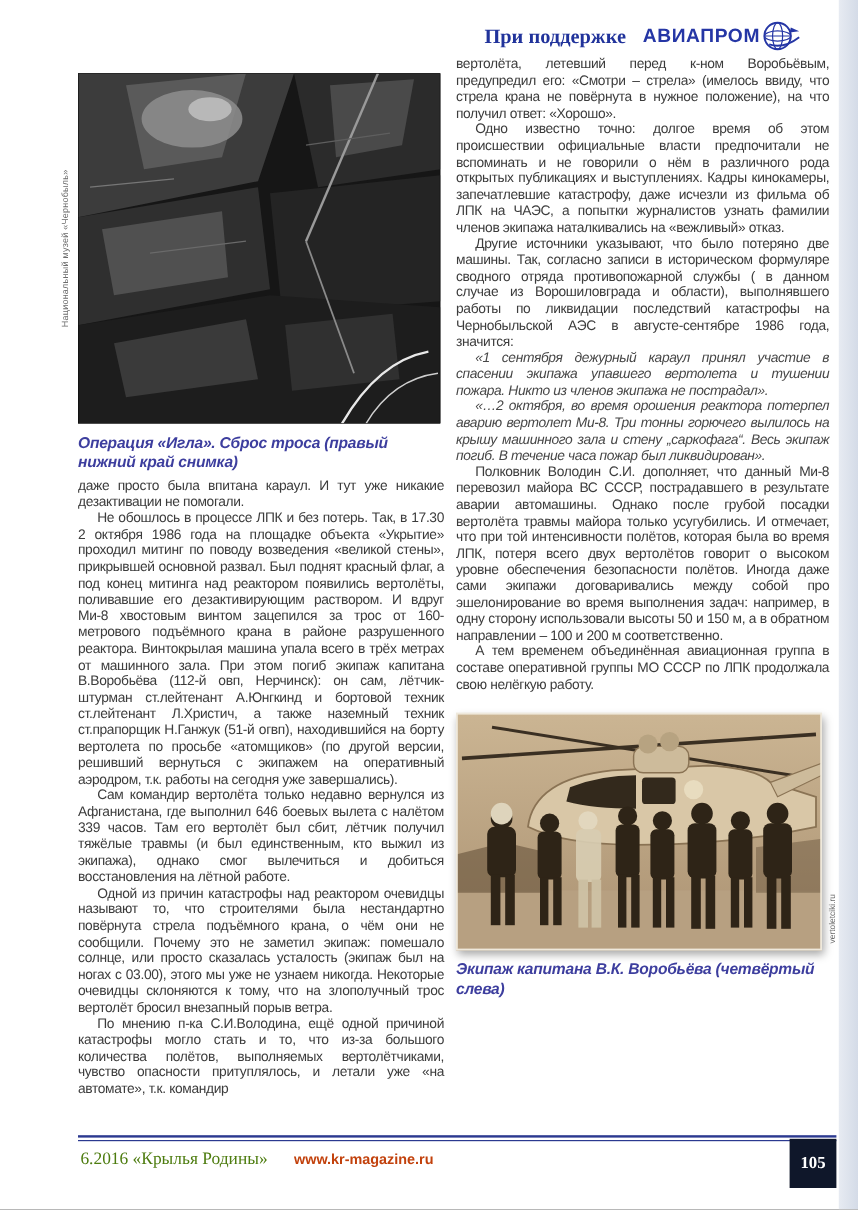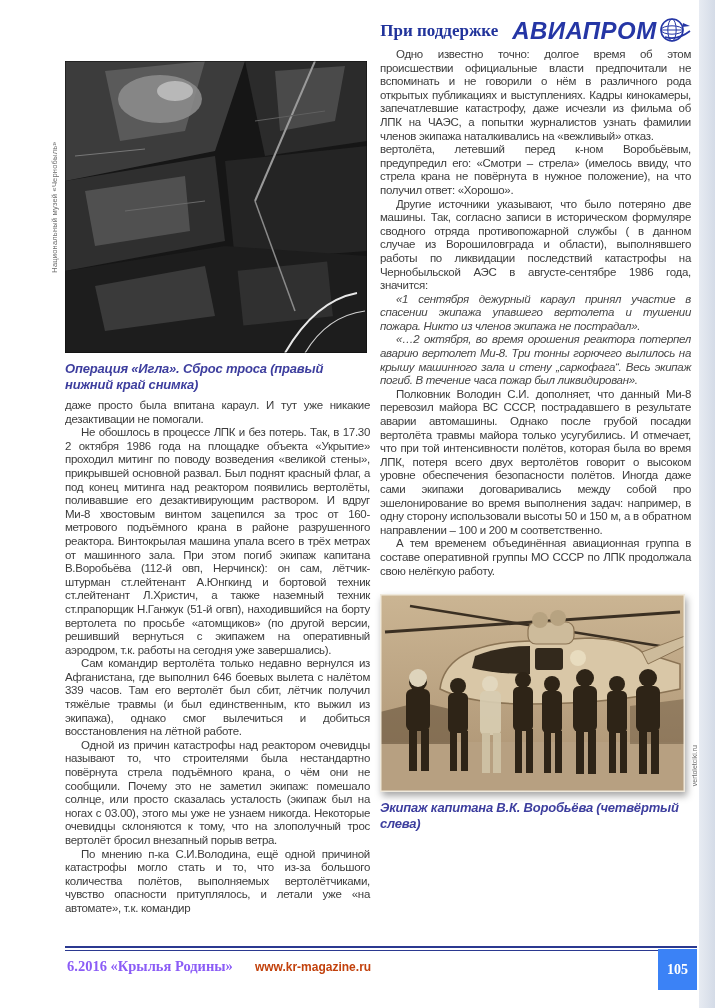--- a/index.html
+++ b/index.html
@@ -17,22 +17,22 @@
   .header {
     position:absolute; top:16px; left:380px; width:311px;
     display:flex; align-items:center; justify-content:center; gap:14px;
   }
   .supported-by {
     font-family:"Liberation Serif", serif; font-weight:bold;
     color:#21339b; font-size:17px; white-space:nowrap;
   }
   .logo { display:flex; align-items:center; gap:2px; }
   .logo-text {
-    font-family:"Liberation Sans", sans-serif; font-weight:bold; font-style:italic;
-    color:#2536a5; font-size:24px; letter-spacing:.5px; white-space:nowrap;
+    font-family:"Liberation Sans", sans-serif; font-weight:bold; 
+    color:#2536a5; font-size:16px; letter-spacing:.5px; white-space:nowrap;
   }
   .logo-globe { width:34px; height:30px; margin-left:-2px; }
   
   .columns {
     position:absolute; top:48px; left:65px; width:626px;
     display:grid; grid-template-columns:305px 311px; column-gap:10px;
   }
   .body-par {
     margin:0; font-size:11.5px; line-height:13.6px; color:#3c3c3c;
     text-align:justify; letter-spacing:-0.3px;
@@ -64,26 +64,26 @@
   }
   
   .footer-rule {
     position:absolute; left:65px; width:632px; top:946px; height:5px;
     border-top:2.5px solid #2b3990; border-bottom:1px solid #2b3990;
   }
   .footer-text {
     position:absolute; left:67px; top:958px; display:flex; gap:22px; align-items:baseline;
   }
   .footer-issue {
-    font-family:"Liberation Serif", serif; font-weight:bold; color:#8b5cf6; font-size:14.5px;
+    font-family:"Liberation Serif", serif; font-weight:normal; color:#4d7c0f; font-size:14.5px;
   }
   .footer-site { font-weight:bold; color:#c2410c; font-size:12px; }
   .page-num-box {
     position:absolute; right:18px; top:949px; width:39px; height:41px;
-    background:#3b82f6; color:#ffffff; display:flex; align-items:center; justify-content:center;
+    background:#0f172a; color:#ffffff; display:flex; align-items:center; justify-content:center;
     font-family:"Liberation Serif", serif; font-weight:bold; font-size:14px;
   }
 </style>
 </head>
 <body>
 
 <div class="page">
 
   <div class="edge-strip"></div>
 
@@ -136,22 +136,22 @@
       <p class="caption">Операция «Игла». Сброс троса (правый нижний край снимка)</p>
 
       <p class="body-par">даже просто была впитана караул. И тут уже никакие дезактивации не помогали.</p>
       <p class="body-par indent">Не обошлось в процессе ЛПК и без потерь. Так, в 17.30 2 октября 1986 года на площадке объекта «Укрытие» проходил митинг по поводу возведения «великой стены», прикрывшей основной развал. Был поднят красный флаг, а под конец митинга над реактором появились вертолёты, поливавшие его дезактивирующим раствором. И вдруг Ми-8 хвостовым винтом зацепился за трос от 160- метрового подъёмного крана в районе разрушенного реактора. Винтокрылая машина упала всего в трёх метрах от машинного зала. При этом погиб экипаж капитана В.Воробьёва (112-й овп, Нерчинск): он сам, лётчик-штурман ст.лейтенант А.Юнгкинд и бортовой техник ст.лейтенант Л.Христич, а также наземный техник ст.прапорщик Н.Ганжук (51-й огвп), находившийся на борту вертолета по просьбе «атомщиков» (по другой версии, решивший вернуться с экипажем на оперативный аэродром, т.к. работы на сегодня уже завершались).</p>
       <p class="body-par indent">Сам командир вертолёта только недавно вернулся из Афганистана, где выполнил 646 боевых вылета с налётом 339 часов. Там его вертолёт был сбит, лётчик получил тяжёлые травмы (и был единственным, кто выжил из экипажа), однако смог вылечиться и добиться восстановления на лётной работе.</p>
       <p class="body-par indent">Одной из причин катастрофы над реактором очевидцы называют то, что строителями была нестандартно повёрнута стрела подъёмного крана, о чём они не сообщили. Почему это не заметил экипаж: помешало солнце, или просто сказалась усталость (экипаж был на ногах с 03.00), этого мы уже не узнаем никогда. Некоторые очевидцы склоняются к тому, что на злополучный трос вертолёт бросил внезапный порыв ветра.</p>
       <p class="body-par indent">По мнению п-ка С.И.Володина, ещё одной причиной катастрофы могло стать и то, что из-за большого количества полётов, выполняемых вертолётчиками, чувство опасности притуплялось, и летали уже «на автомате», т.к. командир</p>
     </div>
 
     <div class="col-right">
+      <p class="body-par">вертолёта, летевший перед к-ном Воробьёвым, предупредил его: «Смотри – стрела» (имелось ввиду, что стрела крана не повёрнута в нужное положение), на что получил ответ: «Хорошо».</p>
       <p class="body-par indent">Одно известно точно: долгое время об этом происшествии официальные власти предпочитали не вспоминать и не говорили о нём в различного рода открытых публикациях и выступлениях. Кадры кинокамеры, запечатлевшие катастрофу, даже исчезли из фильма об ЛПК на ЧАЭС, а попытки журналистов узнать фамилии членов экипажа наталкивались на «вежливый» отказ.</p>
-      <p class="body-par">вертолёта, летевший перед к-ном Воробьёвым, предупредил его: «Смотри – стрела» (имелось ввиду, что стрела крана не повёрнута в нужное положение), на что получил ответ: «Хорошо».</p>
       <p class="body-par indent">Другие источники указывают, что было потеряно две машины. Так, согласно записи в историческом формуляре сводного отряда противопожарной службы ( в данном случае из Ворошиловграда и области), выполнявшего работы по ликвидации последствий катастрофы на Чернобыльской АЭС в августе-сентябре 1986 года, значится:</p>
       <p class="body-par indent quote">«1 сентября дежурный караул принял участие в спасении экипажа упавшего вертолета и тушении пожара. Никто из членов экипажа не пострадал».</p>
       <p class="body-par indent quote">«…2 октября, во время орошения реактора потерпел аварию вертолет Ми-8. Три тонны горючего вылилось на крышу машинного зала и стену „саркофага“. Весь экипаж погиб. В течение часа пожар был ликвидирован».</p>
       <p class="body-par indent">Полковник Володин С.И. дополняет, что данный Ми-8 перевозил майора ВС СССР, пострадавшего в результате аварии автомашины. Однако после грубой посадки вертолёта травмы майора только усугубились. И отмечает, что при той интенсивности полётов, которая была во время ЛПК, потеря всего двух вертолётов говорит о высоком уровне обеспечения безопасности полётов. Иногда даже сами экипажи договаривались между собой про эшелонирование во время выполнения задач: например, в одну сторону использовали высоты 50 и 150 м, а в обратном направлении – 100 и 200 м соответственно.</p>
       <p class="body-par indent">А тем временем объединённая авиационная группа в составе оперативной группы МО СССР по ЛПК продолжала свою нелёгкую работу.</p>
 
       <div class="photo-bottom-wrap">
         <svg viewBox="0 0 305 198" preserveAspectRatio="none">
           <defs>
             <linearGradient id="sky" x1="0" y1="0" x2="0" y2="1">

